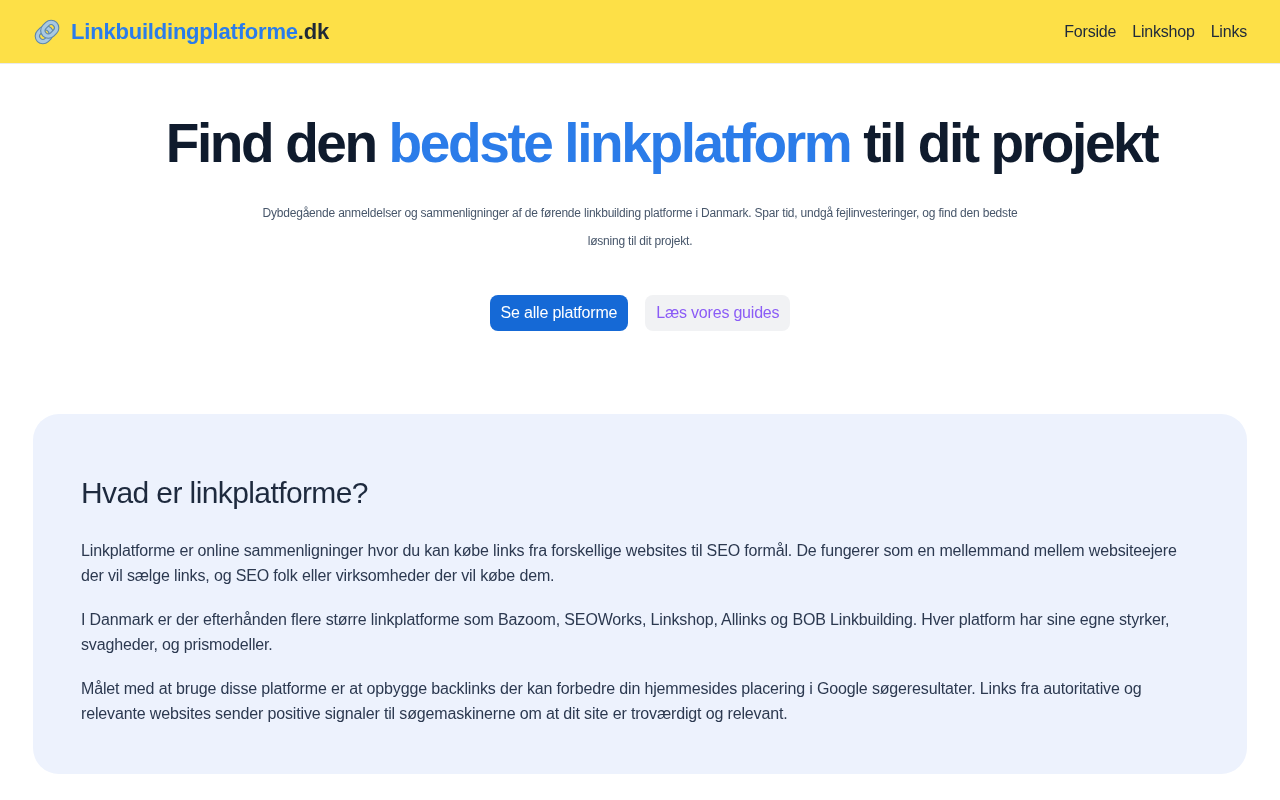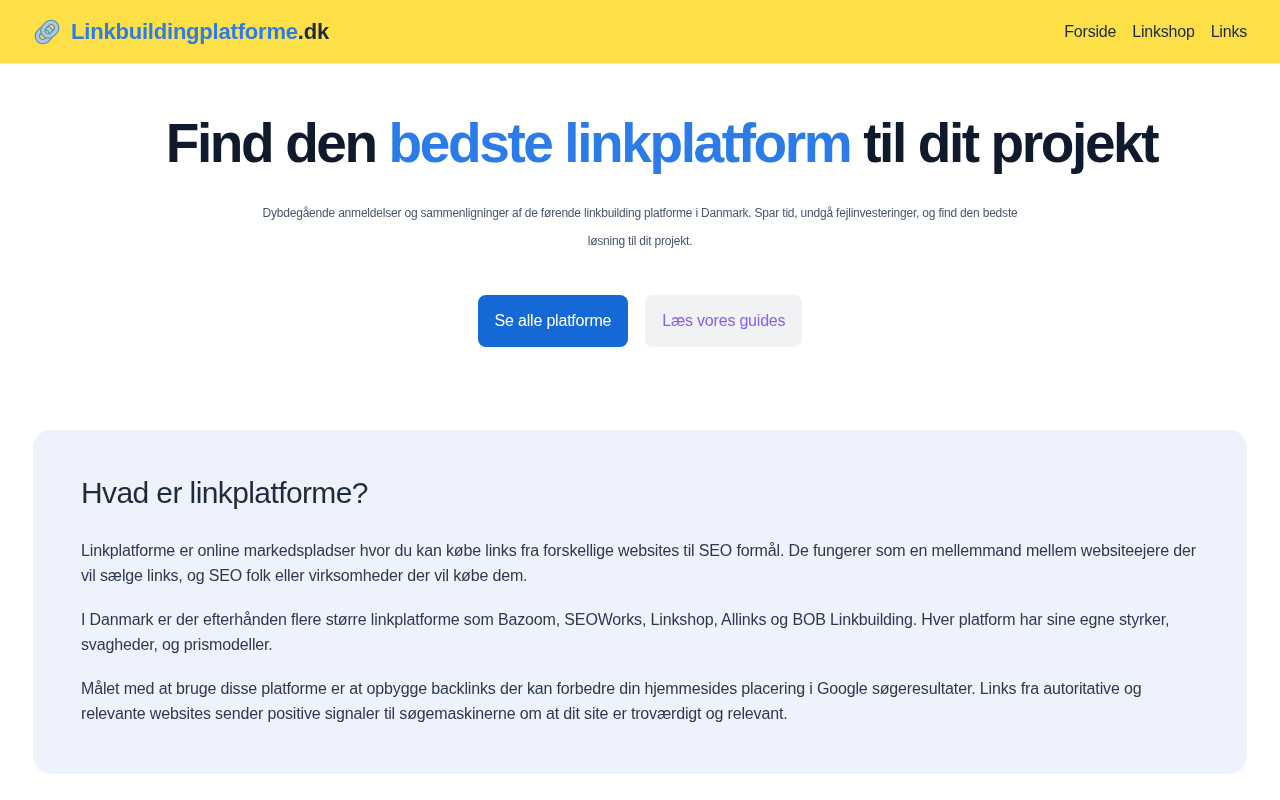--- a/index.html
+++ b/index.html
@@ -56,33 +56,33 @@
     font-size:12px;line-height:28px;
     letter-spacing:-0.2px;
     color:var(--text-slate);
   }
   .hero-ctas{
     margin-top:40px;
     display:flex;justify-content:center;gap:17px;
   }
   .btn{
     display:inline-flex;align-items:center;justify-content:center;
-    height:52px;padding:0 17px;
+    height:36px;padding:0 11px;
     border:none;border-radius:8px;
     font-family:inherit;font-size:16px;letter-spacing:-0.2px;
     cursor:pointer;
   }
   .btn-primary{background:var(--button-blue);color:#ffffff;}
   .btn-secondary{background:var(--secondary-btn-bg);color:#8b5cf6;}
   
   .about-card{
     margin:83px 33px 16px;
     background:var(--card-bg);
-    border-radius:18px;
-    padding:44px 48px 48px;
+    border-radius:26px;
+    padding:60px 48px 48px;
   }
   .about-heading{
     margin:0 0 27px;
     font-size:30px;line-height:38px;font-weight:500;
     letter-spacing:-0.6px;
     color:#1e2a3e;
   }
   .about-paragraph{
     margin:0 0 20px;
     max-width:1120px;
@@ -121,17 +121,17 @@
     <h1 class="hero-title"><span>Find den </span><span class="hl">bedste linkplatform</span><span> til dit projekt</span></h1>
     <p class="hero-subtitle">Dybdegående anmeldelser og sammenligninger af de førende linkbuilding platforme i Danmark. Spar tid, undgå fejlinvesteringer, og find den bedste løsning til dit projekt.</p>
     <div class="hero-ctas">
       <button class="btn btn-primary">Se alle platforme</button>
       <button class="btn btn-secondary">Læs vores guides</button>
     </div>
   </section>
 
   <section class="about-card">
     <h2 class="about-heading">Hvad er linkplatforme?</h2>
-    <p class="about-paragraph">Linkplatforme er online markedspladser hvor du kan købe links fra forskellige websites til SEO formål. De fungerer som en mellemmand mellem websiteejere der vil sælge links, og SEO folk eller virksomheder der vil købe dem.</p>
+    <p class="about-paragraph">Linkplatforme er online sammenligninger hvor du kan købe links fra forskellige websites til SEO formål. De fungerer som en mellemmand mellem websiteejere der vil sælge links, og SEO folk eller virksomheder der vil købe dem.</p>
     <p class="about-paragraph">I Danmark er der efterhånden flere større linkplatforme som Bazoom, SEOWorks, Linkshop, Allinks og BOB Linkbuilding. Hver platform har sine egne styrker, svagheder, og prismodeller.</p>
     <p class="about-paragraph">Målet med at bruge disse platforme er at opbygge backlinks der kan forbedre din hjemmesides placering i Google søgeresultater. Links fra autoritative og relevante websites sender positive signaler til søgemaskinerne om at dit site er troværdigt og relevant.</p>
   </section>
 </main>
 
 </body></html>

